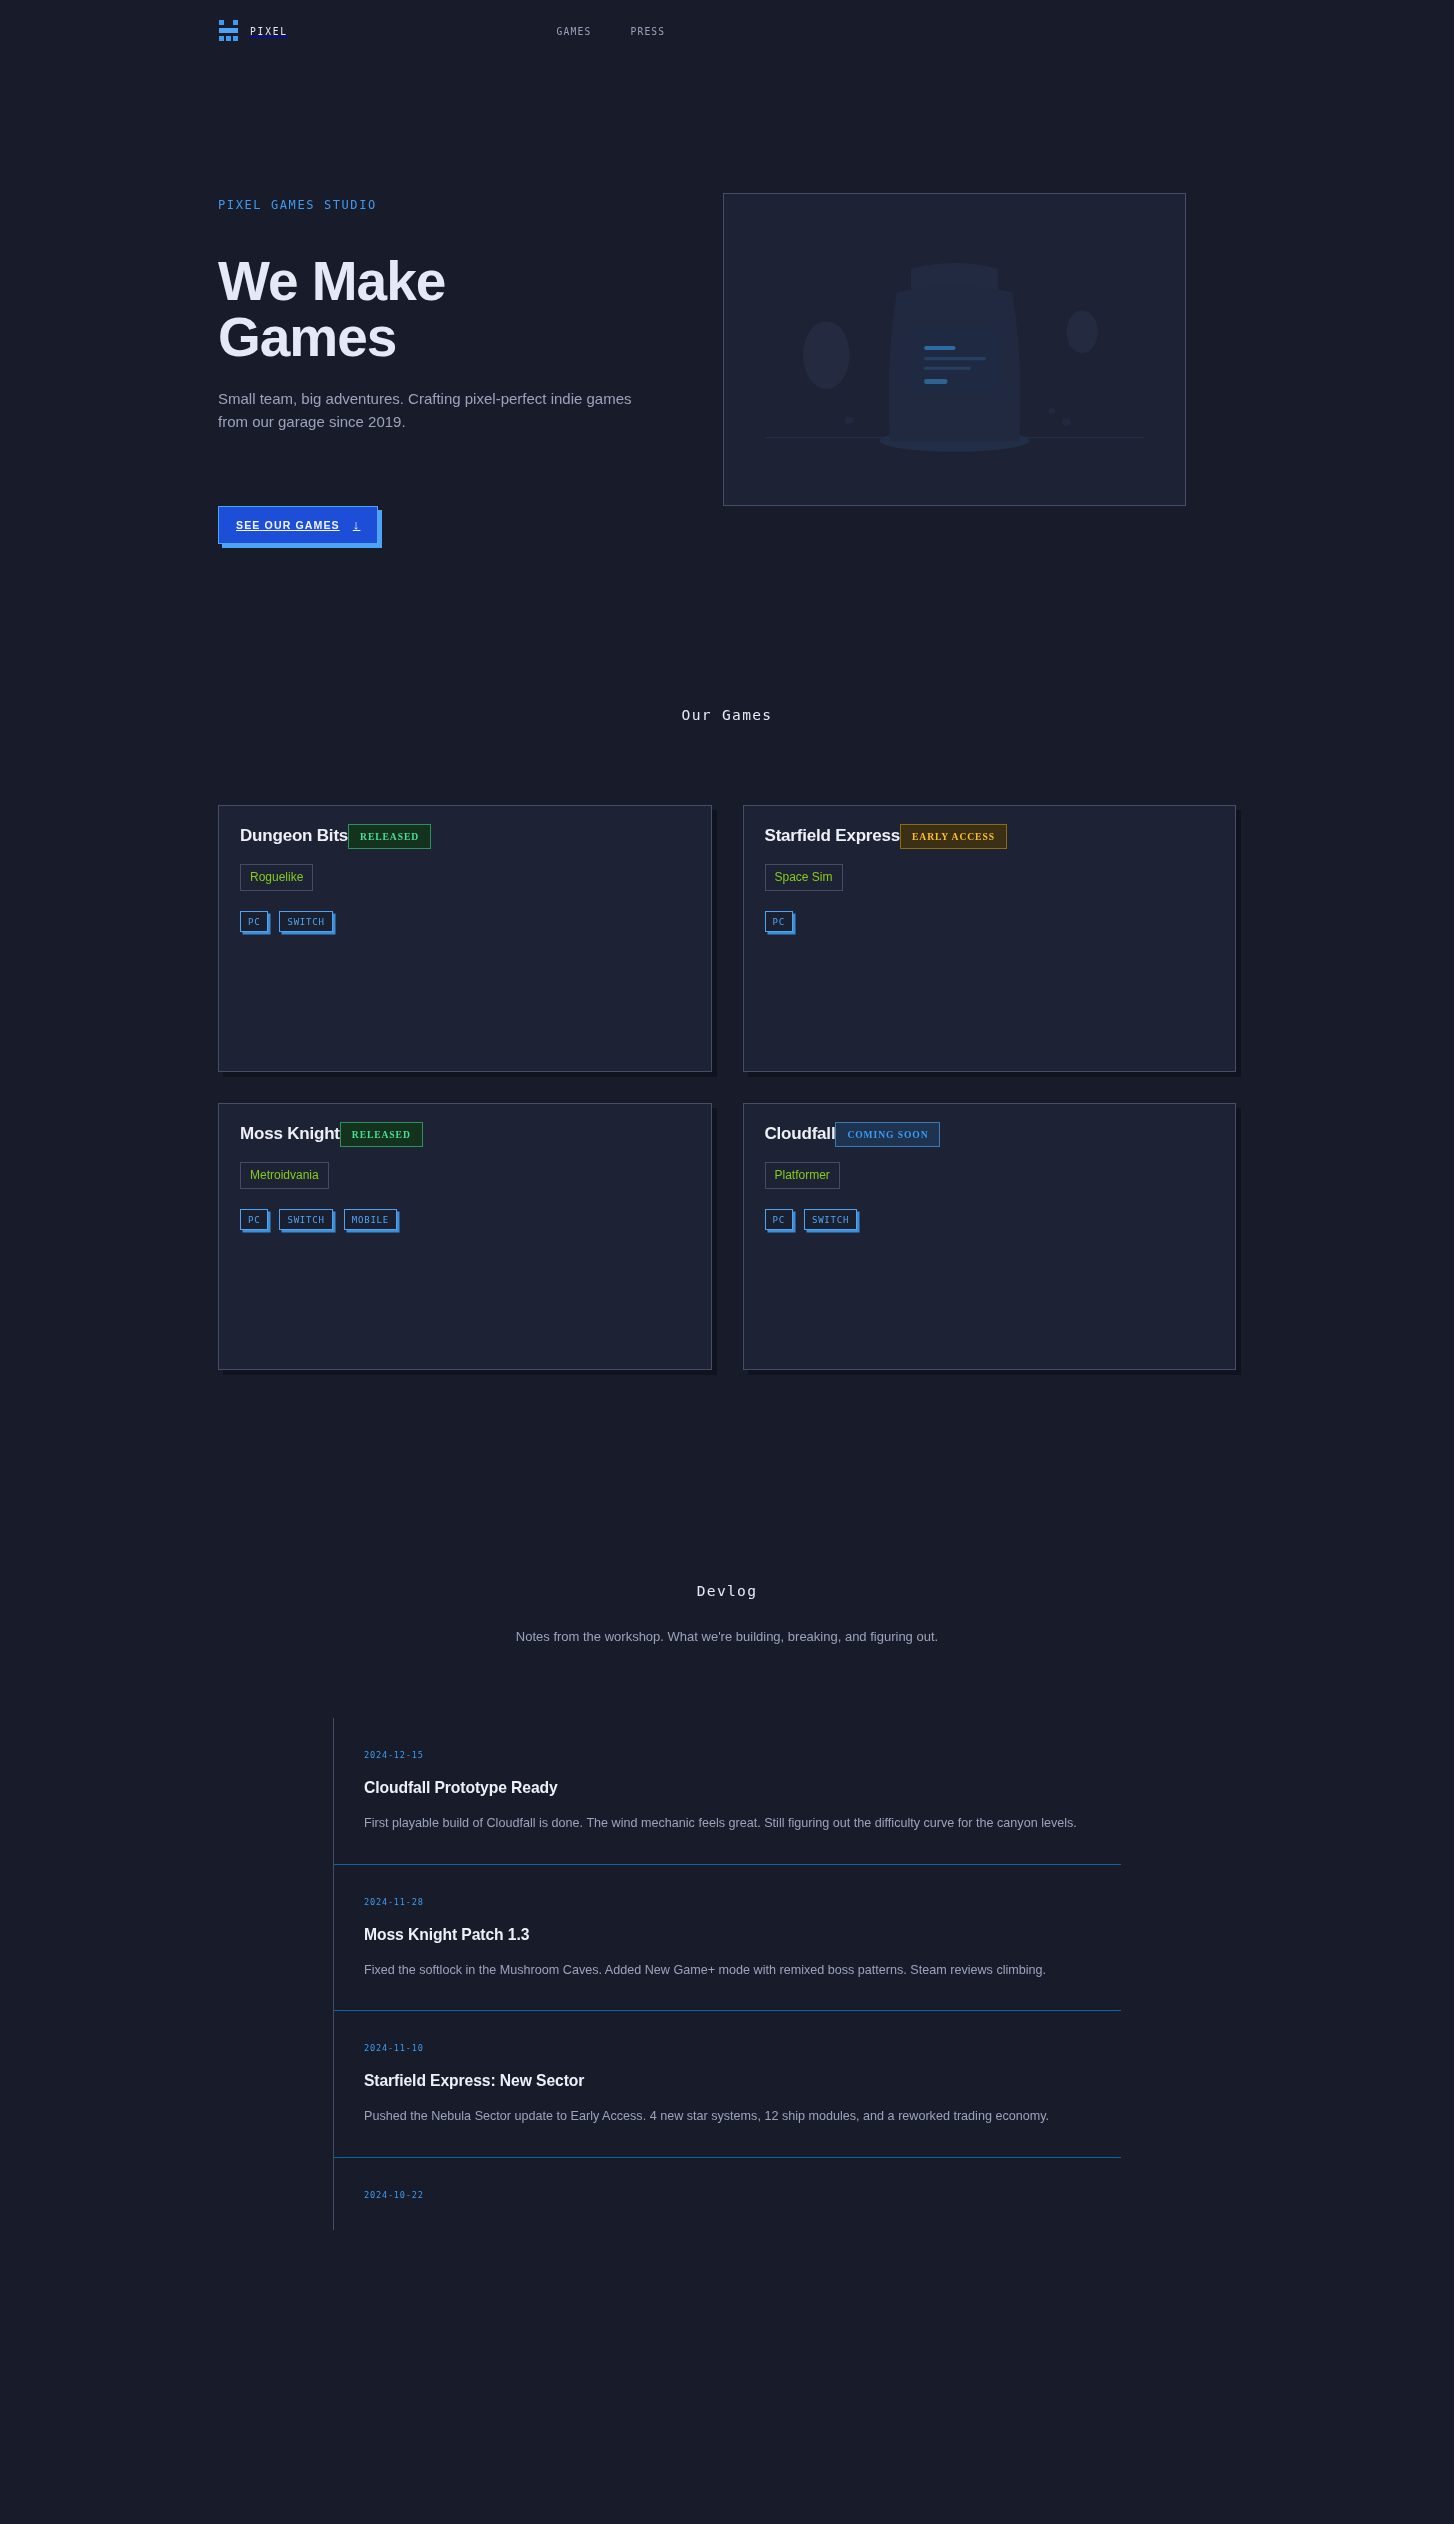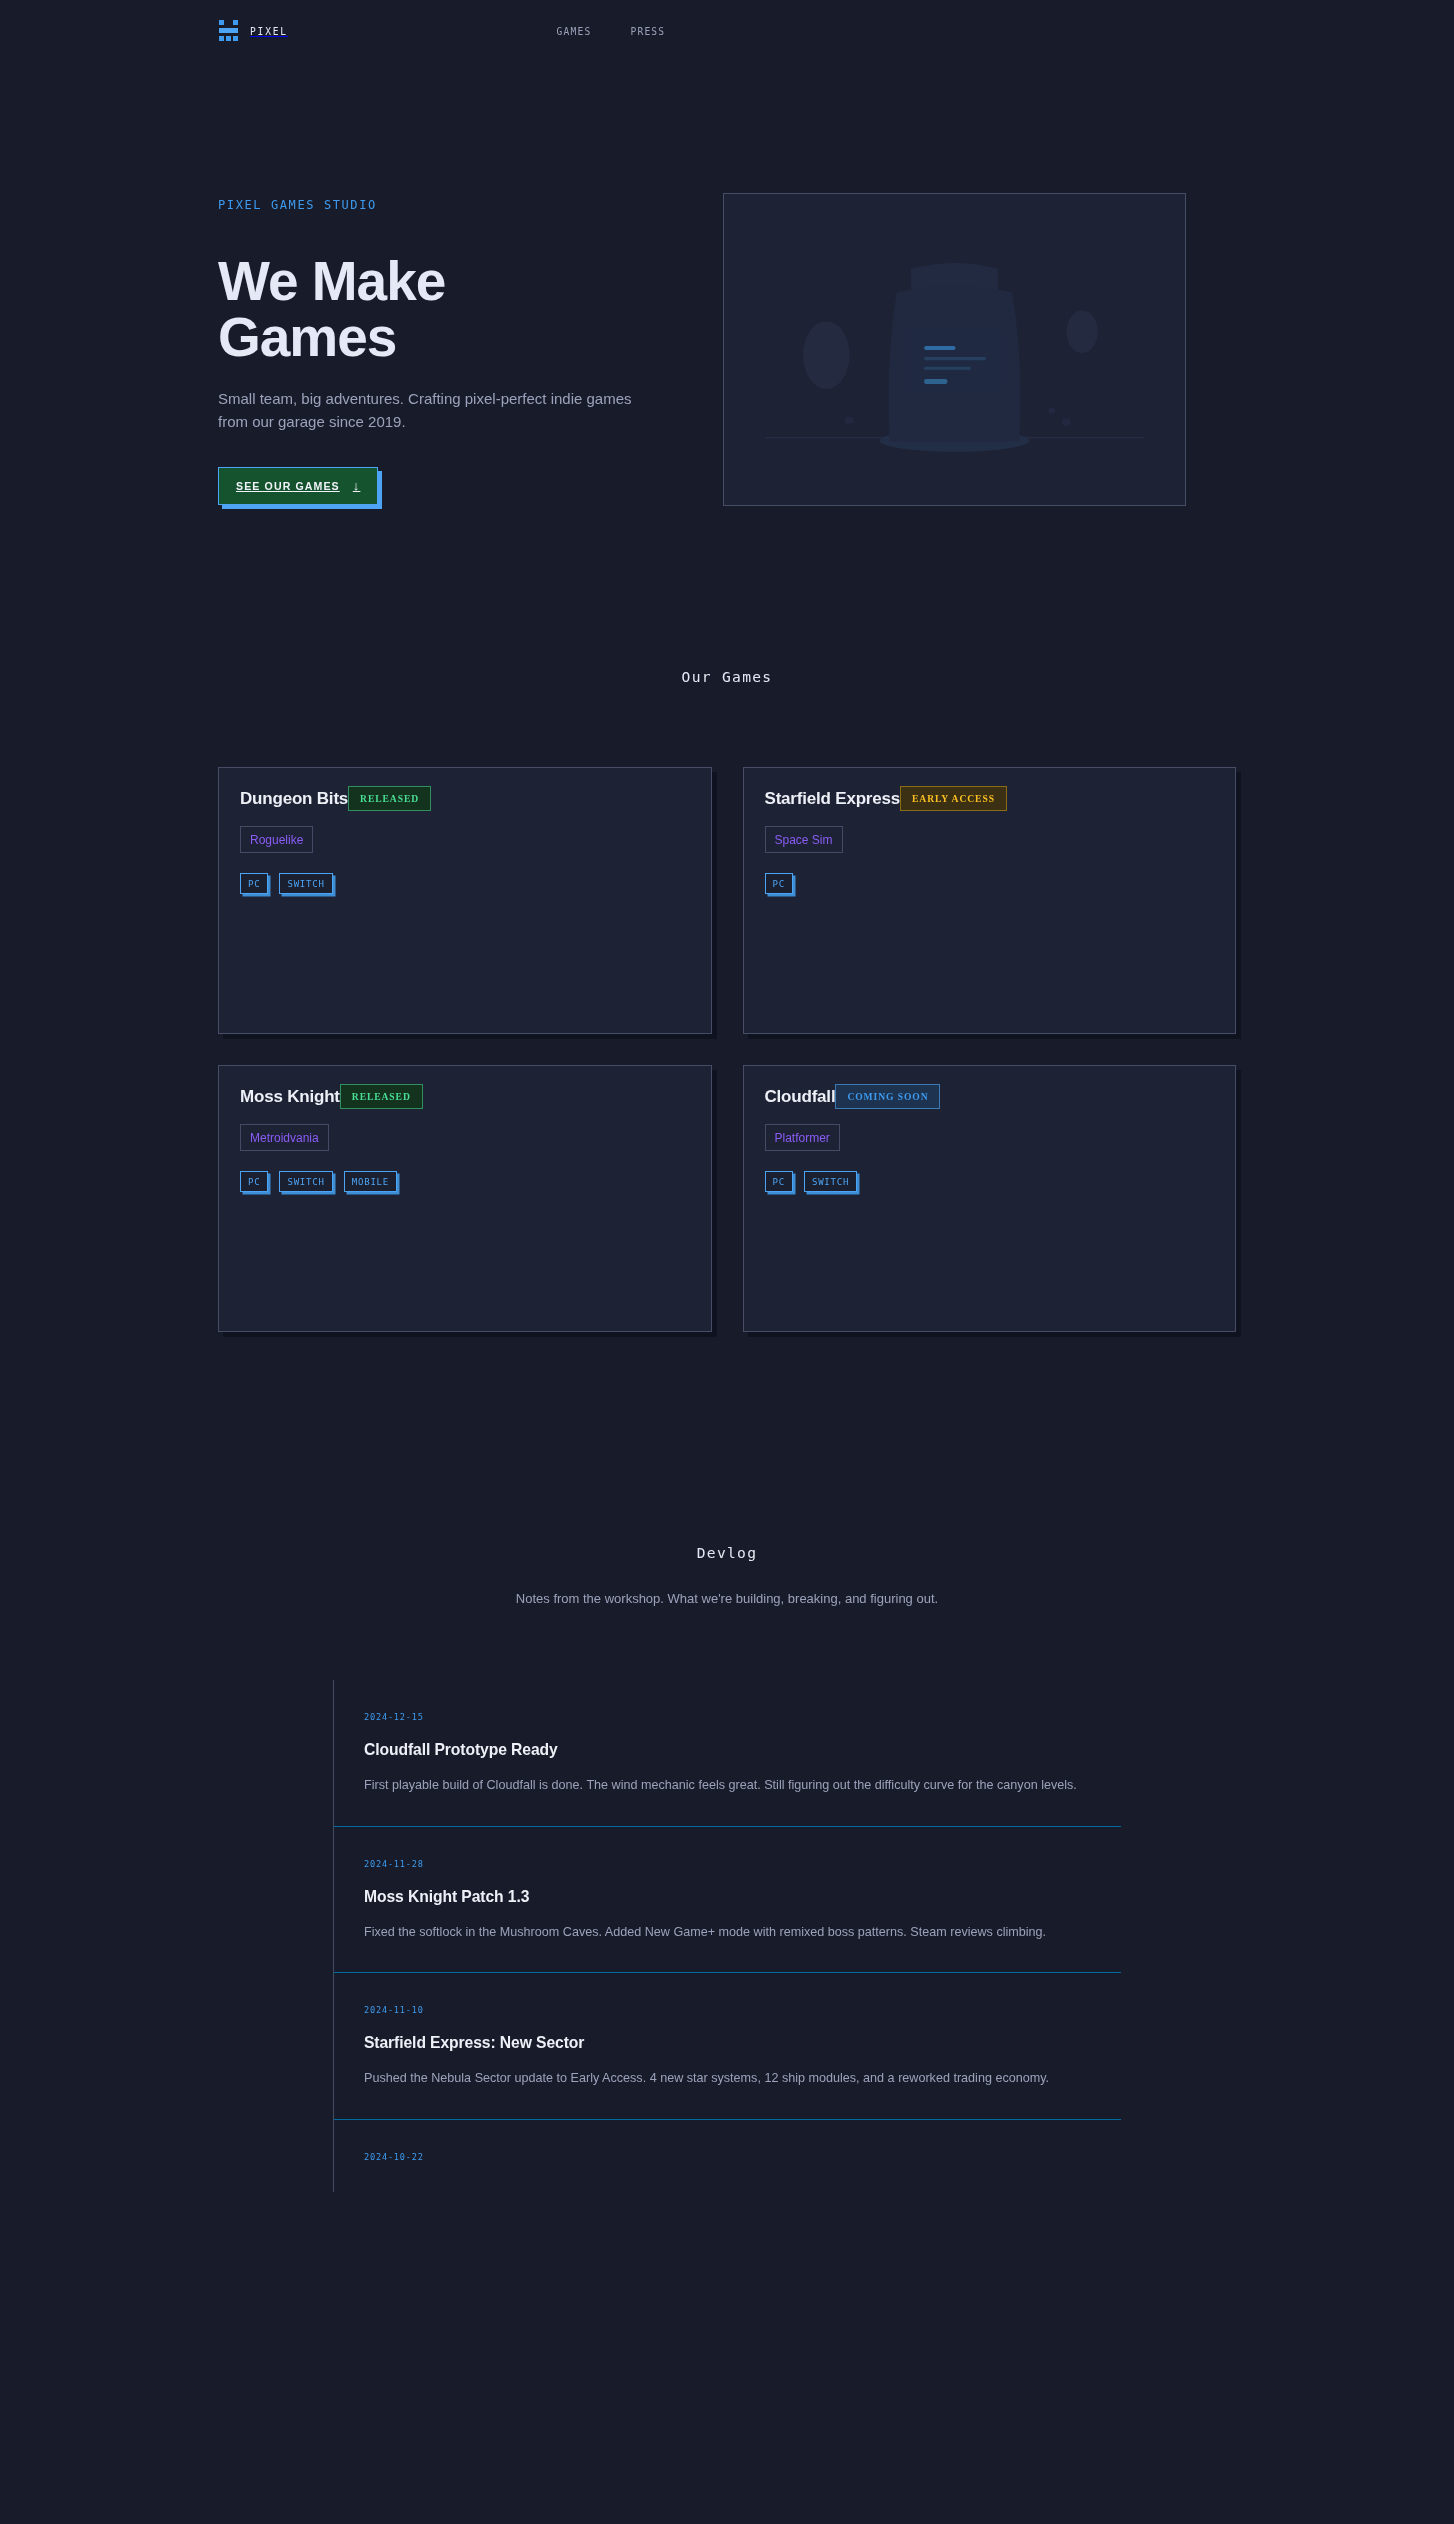--- a/index.html
+++ b/index.html
@@ -52,25 +52,25 @@
   }
   .hero-title{
     font-size:55px;line-height:1.02;font-weight:700;letter-spacing:-1px;
     color:#e5e8f5;margin-bottom:22px;
   }
   .hero-sub{
     font-size:15px;line-height:1.55;color:#9ca2bb;max-width:444px;margin-bottom:33px;
   }
   .cta{
     display:inline-flex;align-items:center;gap:13px;
-    background:#14532d;border:1.5px solid var(--accent-soft);
+    background:#1d4ed8;border:1.5px solid var(--accent-soft);
     box-shadow:4px 4px 0 var(--accent-soft);
     padding:11.6px 17px;cursor:pointer;
     font-family:"Liberation Sans", sans-serif;
-    font-size:10.6px;font-weight:700;letter-spacing:1.1px;color:#f1f3fa;
+    font-size:10.6px;font-weight:700;letter-spacing:1.1px;color:#f1f3fa;margin-top:39px;
   }
   .cta .arrow{font-size:13px;font-weight:400;line-height:1;}
 
   .hero-art{
     width:463px;height:313px;background:#1c2133;
     border:1.5px solid #474d66;position:relative;overflow:hidden;flex:none;
   }
   .art-svg{position:absolute;inset:0;width:100%;height:100%;display:block;}
 
   
@@ -102,21 +102,21 @@
   .badge{
     font-family:Liberation Serif, serif;
     font-size:9.6px;font-weight:700;letter-spacing:0.9px;
     padding:6px 11px;border:1.5px solid;
   }
   .badge.released{color:#4ade95;border-color:#2f8f5d;background:#14331f;}
   .badge.early{color:#fcc022;border-color:#8a6c16;background:#3b2f14;}
   .badge.soon{color:#3d9aee;border-color:#3d79b4;background:#1d3350;}
   .genre{
     display:inline-block;margin-top:15px;
-    border:1px solid #454b64;color:#8b5cf6;
+    border:1px solid #454b64;color:#84cc16;
     font-size:12px;padding:5.6px 9px;
   }
   .plats{display:flex;gap:11px;margin-top:20px;}
   .plat{
     font-family:"DejaVu Sans Mono", monospace;
     font-size:9px;letter-spacing:0.8px;color:#4ea4f4;
     border:1.5px solid #4ea4f4;background:#1b2030;
     box-shadow:2.5px 2.5px 0 #3e8ed6;
     padding:4.5px 7px;
   }

